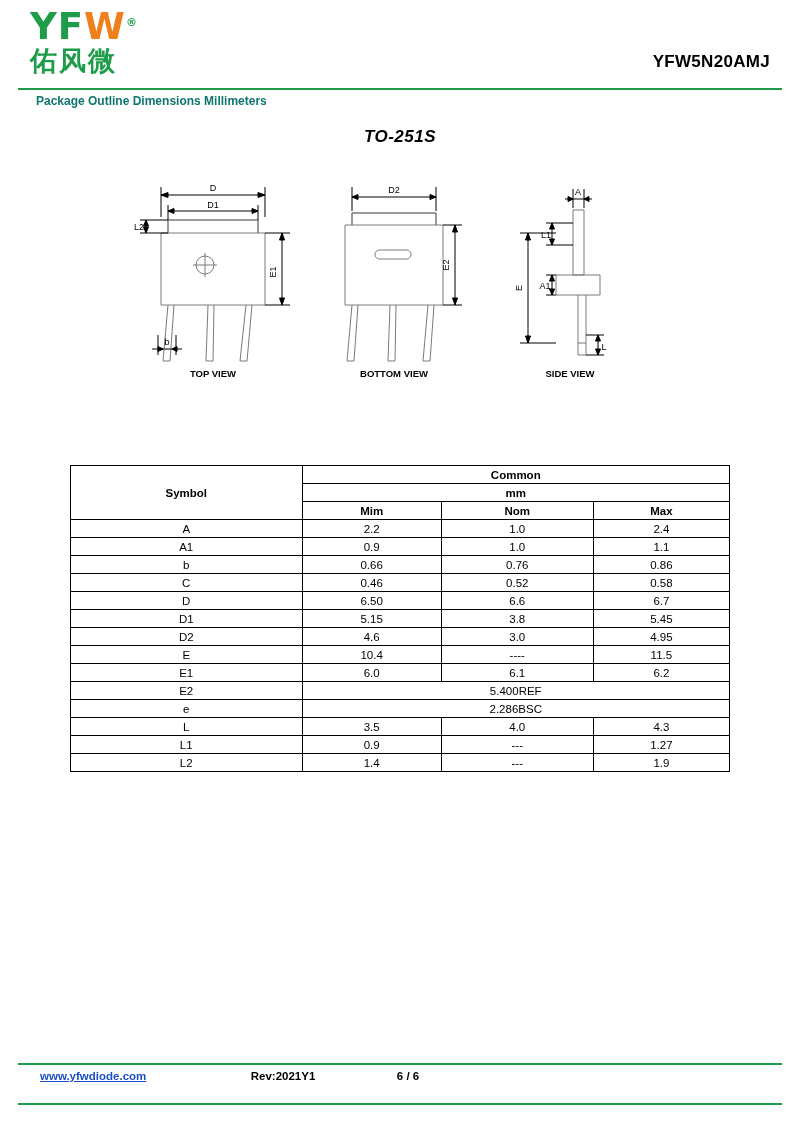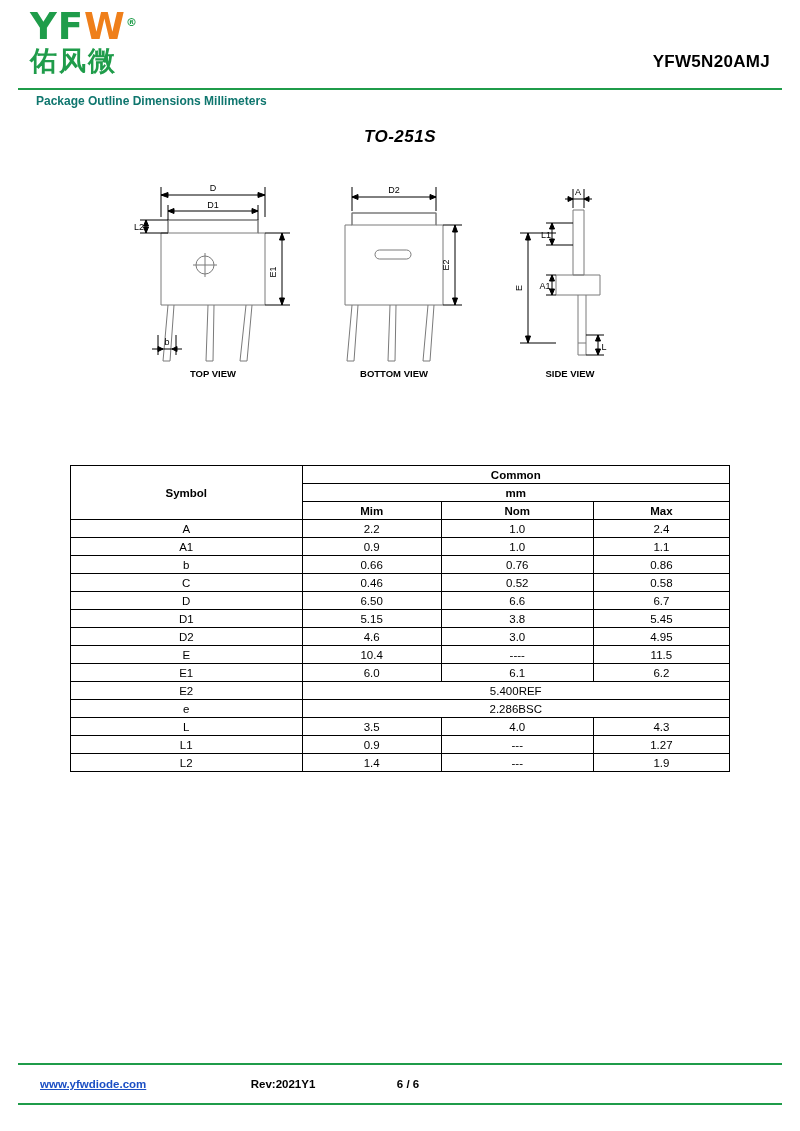--- a/index.html
+++ b/index.html
@@ -133,21 +133,20 @@
   .footer-rule-bottom {
     position: absolute;
     left: 18px; right: 18px; top: 40px;
     height: 2px; background: #1f9c4a;
   }
   .footer-row {
     position: absolute;
     left: 18px; right: 4px; top: 7px;
     height: 28px;
     display: flex;
-    align-items: center;
     font-size: 11.5px;
     font-weight: bold;
   }
   .f-url {
     width: 200px;
     padding-left: 22px;
     color: #1b4fc4;
     text-decoration: underline;
   }
   .f-rev { width: 130px; text-align: center; }

